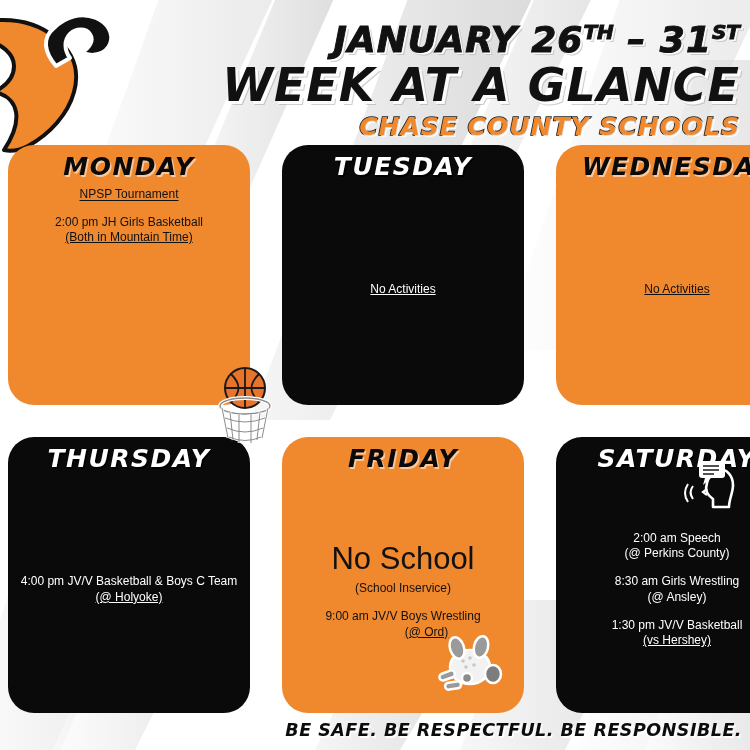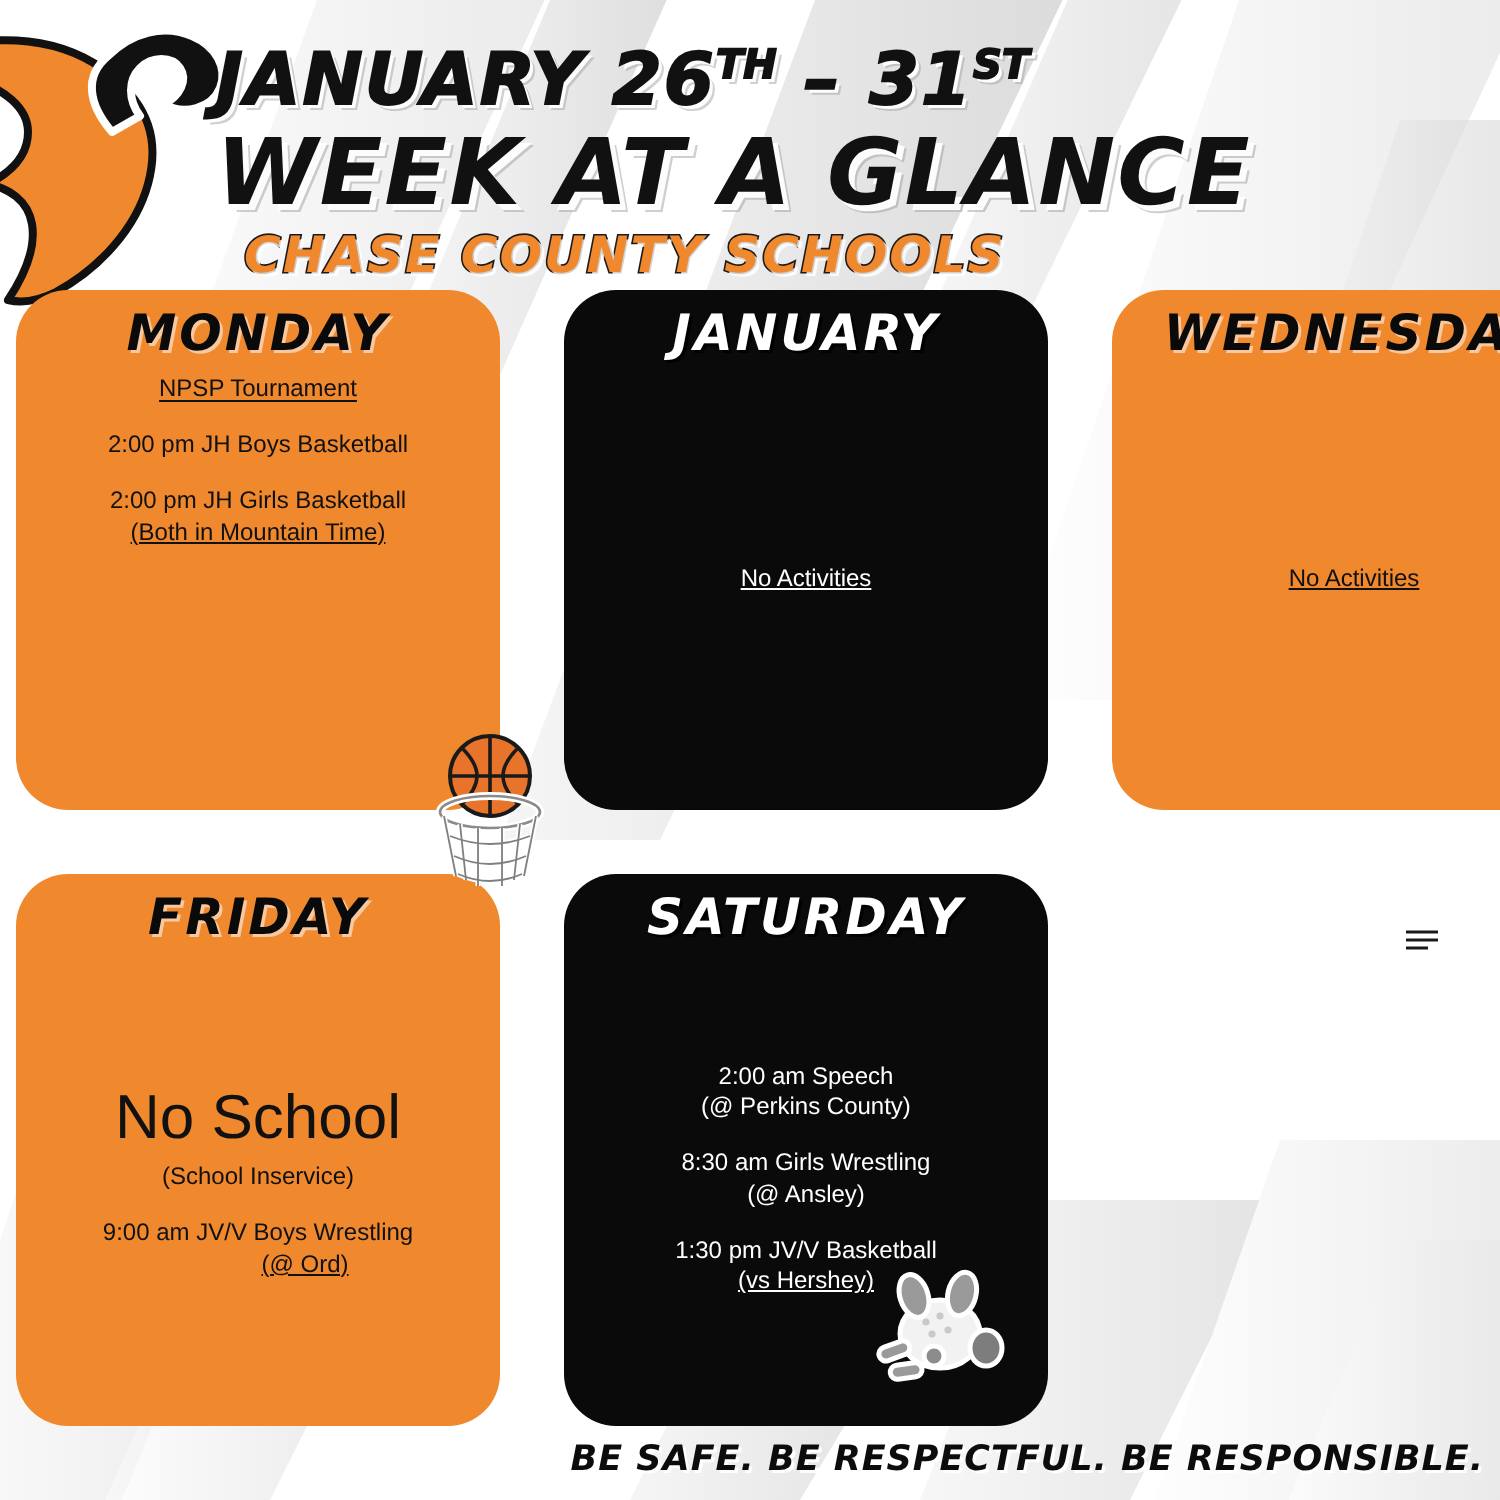--- a/index.html
+++ b/index.html
@@ -34,22 +34,23 @@
   }
 
   #logo {
     position: absolute;
     left: -6px; top: 8px;
     width: 132px; height: 150px;
   }
 
   #title-block {
     position: absolute;
-    left: 108px; top: 22px;
+    left: 120px; top: 22px;
     width: 620px;
+    text-align: right;
   }
 
   .title-line1, .title-line2, .title-line3 {
     font-family: "DejaVu Sans", sans-serif;
     font-weight: bold;
     font-style: italic;
     letter-spacing: 1px;
     white-space: nowrap;
     line-height: 1;
   }
@@ -243,35 +244,41 @@
     <div class="title-line2">WEEK AT A GLANCE</div>
     <div class="title-line3">CHASE COUNTY SCHOOLS</div>
   </div>
 </div>
 
 <div id="grid">
     <div class="card orange">
       <div class="card-title">MONDAY</div>
       <div class="card-body top-align">
         <div class="event"><span class="underline">NPSP Tournament</span></div>
-        <div class="event">2:00 pm JH Boys Basketball</div>
         <div class="event">2:00 pm JH Girls Basketball</div>
         <div class="event sub" style="margin-top: -13px;">(Both in Mountain Time)</div>
       </div>
     </div>
     <div class="card black">
-      <div class="card-title">JANUARY</div>
+      <div class="card-title">TUESDAY</div>
       <div class="card-body">
         <div class="event">No Activities</div>
       </div>
     </div>
     <div class="card orange">
       <div class="card-title">WEDNESDAY</div>
       <div class="card-body">
         <div class="event">No Activities</div>
+      </div>
+    </div>
+    <div class="card black">
+      <div class="card-title">THURSDAY</div>
+      <div class="card-body">
+        <div class="event">4:00 pm JV/V Basketball &amp; Boys C Team</div>
+        <div class="event sub" style="margin-top: -13px;">(@ Holyoke)</div>
       </div>
     </div>
     <div class="card orange">
       <div class="card-title">FRIDAY</div>
       <div class="card-body">
         <div class="event big">No School</div>
         <div class="event">(School Inservice)</div>
         <div class="event">9:00 am JV/V Boys Wrestling</div>
         <div class="event sub" style="margin-top: -13px; margin-left: 47px;">(@ Ord)</div>
       </div>

